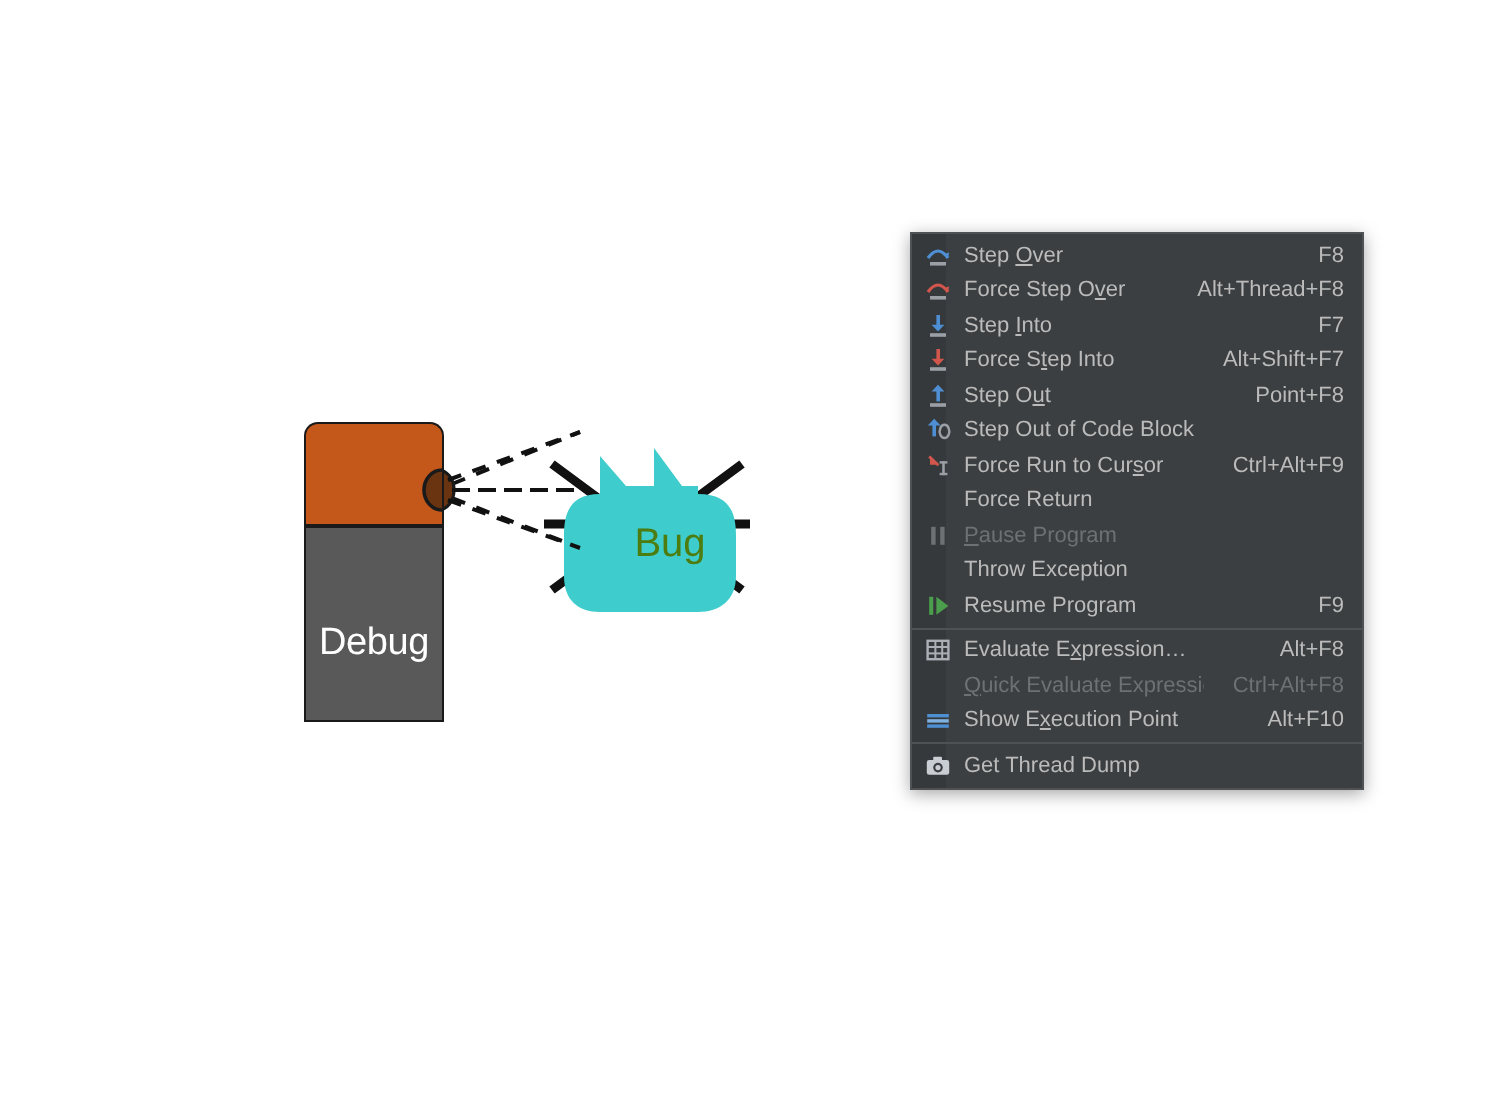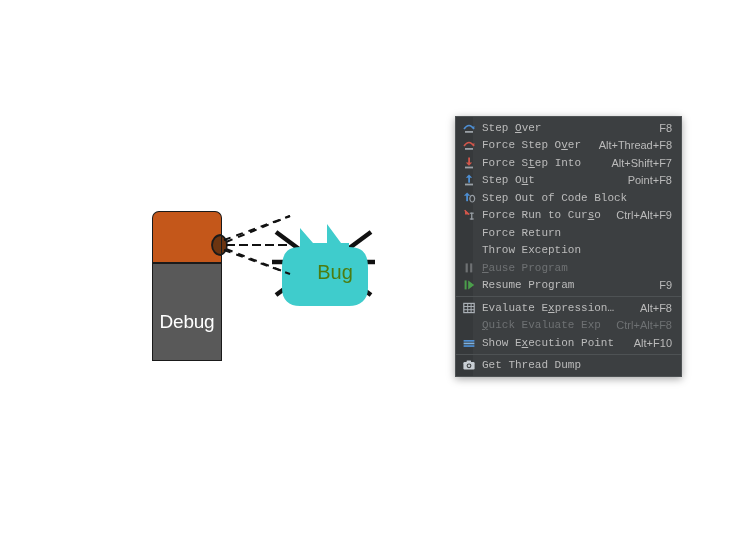--- a/index.html
+++ b/index.html
@@ -124,21 +124,21 @@
     display: flex;
     align-items: center;
     justify-content: center;
     margin-right: 5px;
   }
   .mi-icon svg { display: block; }
   .mi-label {
     flex: 1 1 auto;
     font-size: 11px;
     color: #BBBBBB;
-    font-family: Liberation Mono, monospace;
+    font-family: Liberation Sans, sans-serif;
     overflow: hidden;
   }
   .mi-shortcut {
     font-size: 11px;
     color: #BBBBBB;
     font-family: "Liberation Sans", sans-serif;
     margin-left: 14px;
     text-align: left;
   }
   .menu-item.disabled .mi-label,
@@ -236,20 +236,31 @@
             <path d="M12 8 L9.3 6.2 L12.6 5.2 Z" fill="#D2564B"></path>
             <rect x="3" y="10" width="8" height="1.8" fill="#9aa0a6"></rect>
           </svg>
         </span>
         <span class="mi-label">Force Step O<span class="mn">v</span>er</span>
         <span class="mi-shortcut">Alt+Thread+F8</span>
       </div>
       <div class="menu-item">
         <span class="mi-icon">
           <svg width="14" height="14" viewBox="0 0 14 14">
+            <rect x="6.2" y="1.5" width="1.8" height="5.5" fill="#4E8FD4"></rect>
+            <path d="M3.8 6.4 L10.2 6.4 L7 9.8 Z" fill="#4E8FD4"></path>
+            <rect x="3" y="10.6" width="8" height="1.8" fill="#9aa0a6"></rect>
+          </svg>
+        </span>
+        <span class="mi-label">Step <span class="mn">I</span>nto</span>
+        <span class="mi-shortcut">F7</span>
+      </div>
+      <div class="menu-item">
+        <span class="mi-icon">
+          <svg width="14" height="14" viewBox="0 0 14 14">
             <rect x="6.2" y="1.5" width="1.8" height="5.5" fill="#D2564B"></rect>
             <path d="M3.8 6.4 L10.2 6.4 L7 9.8 Z" fill="#D2564B"></path>
             <rect x="3" y="10.6" width="8" height="1.8" fill="#9aa0a6"></rect>
           </svg>
         </span>
         <span class="mi-label">Force S<span class="mn">t</span>ep Into</span>
         <span class="mi-shortcut">Alt+Shift+F7</span>
       </div>
       <div class="menu-item">
         <span class="mi-icon">
@@ -284,33 +295,33 @@
           </svg>
         </span>
         <span class="mi-label">Force Run to Cur<span class="mn">s</span>or</span>
         <span class="mi-shortcut">Ctrl+Alt+F9</span>
       </div>
       <div class="menu-item">
         <span class="mi-icon"></span>
         <span class="mi-label">Force Return</span>
         <span class="mi-shortcut"></span>
       </div>
+      <div class="menu-item disabled">
+        <span class="mi-icon">
+          <svg width="14" height="14" viewBox="0 0 14 14">
+            <rect x="3.6" y="2.4" width="2.2" height="9" fill="#6E7173"></rect>
+            <rect x="8.1" y="2.4" width="2.2" height="9" fill="#6E7173"></rect>
+          </svg>
+        </span>
+        <span class="mi-label"><span class="mn">P</span>ause Program</span>
+        <span class="mi-shortcut"></span>
+      </div>
       <div class="menu-item">
         <span class="mi-icon"></span>
         <span class="mi-label">Throw Exception</span>
-        <span class="mi-shortcut"></span>
-      </div>
-      <div class="menu-item disabled">
-        <span class="mi-icon">
-          <svg width="14" height="14" viewBox="0 0 14 14">
-            <rect x="3.6" y="2.4" width="2.2" height="9" fill="#6E7173"></rect>
-            <rect x="8.1" y="2.4" width="2.2" height="9" fill="#6E7173"></rect>
-          </svg>
-        </span>
-        <span class="mi-label"><span class="mn">P</span>ause Program</span>
         <span class="mi-shortcut"></span>
       </div>
       <div class="menu-item">
         <span class="mi-icon">
           <svg width="14" height="14" viewBox="0 0 14 14">
             <rect x="2.6" y="2.4" width="2" height="9" fill="#4B9E4B"></rect>
             <path d="M6.2 2.4 L12.2 7 L6.2 11.4 Z" fill="#4B9E4B"></path>
           </svg>
         </span>
         <span class="mi-label">Resume Program</span>

